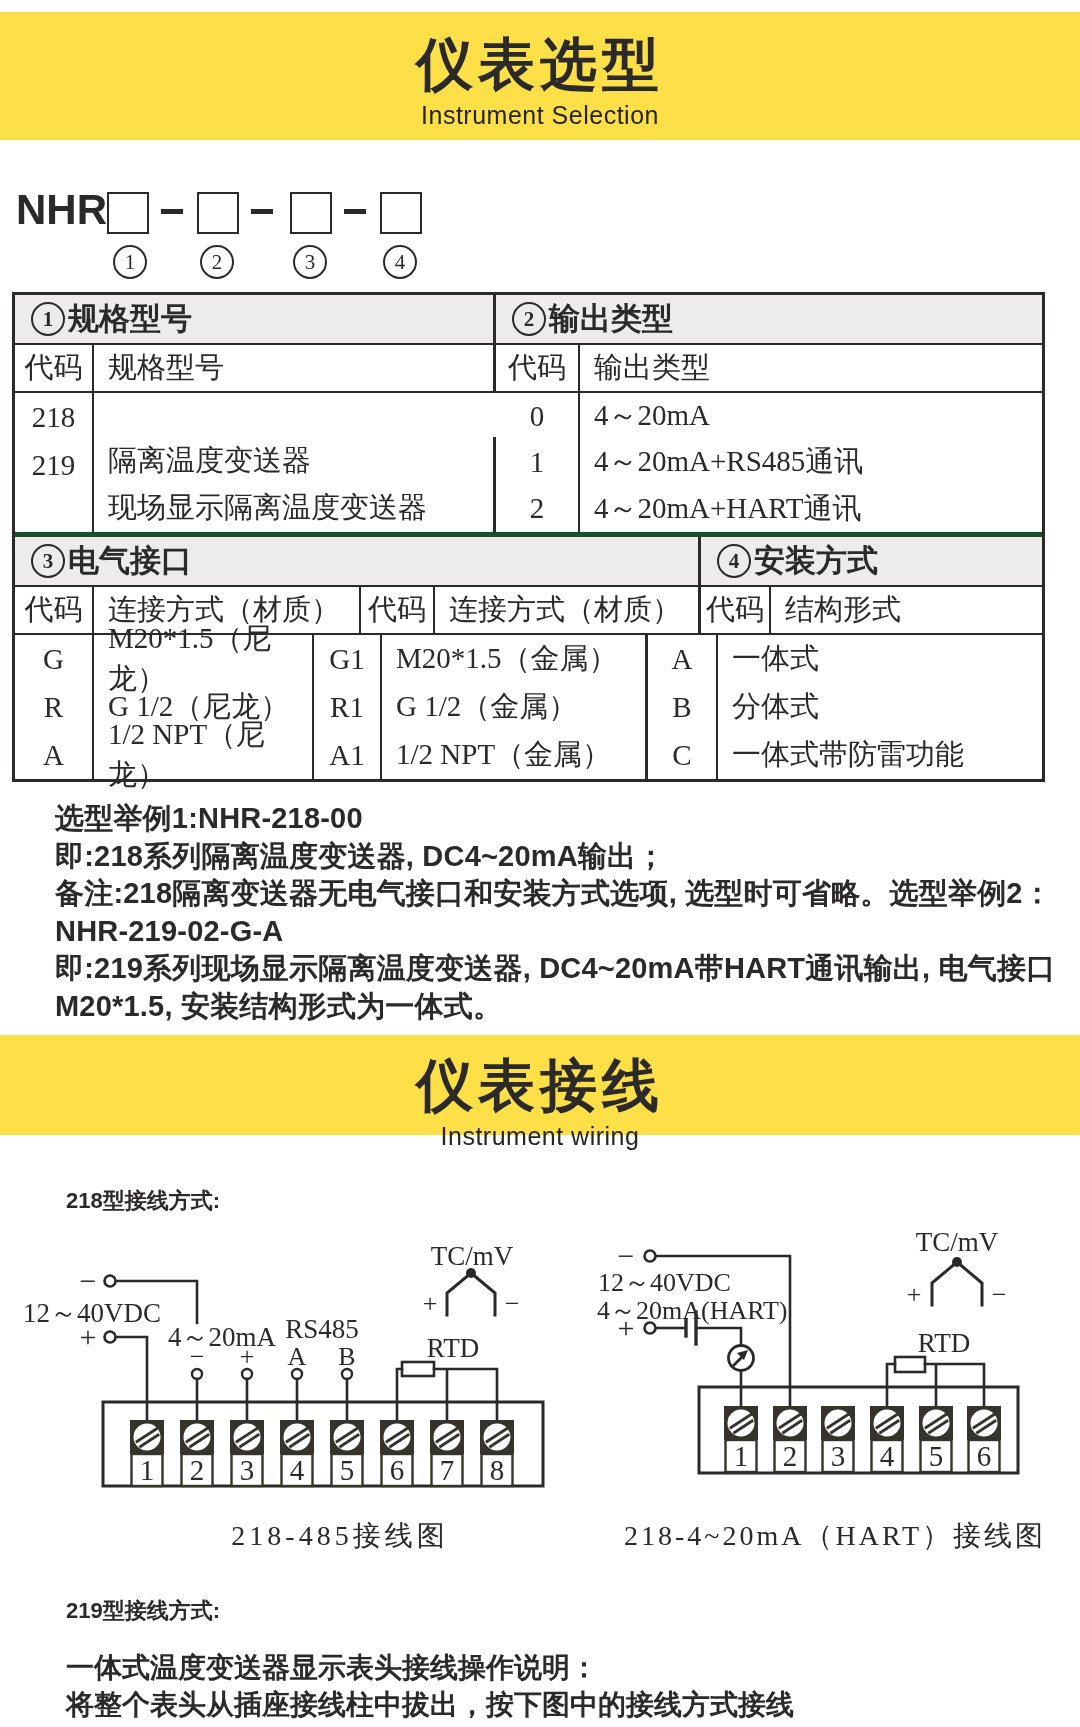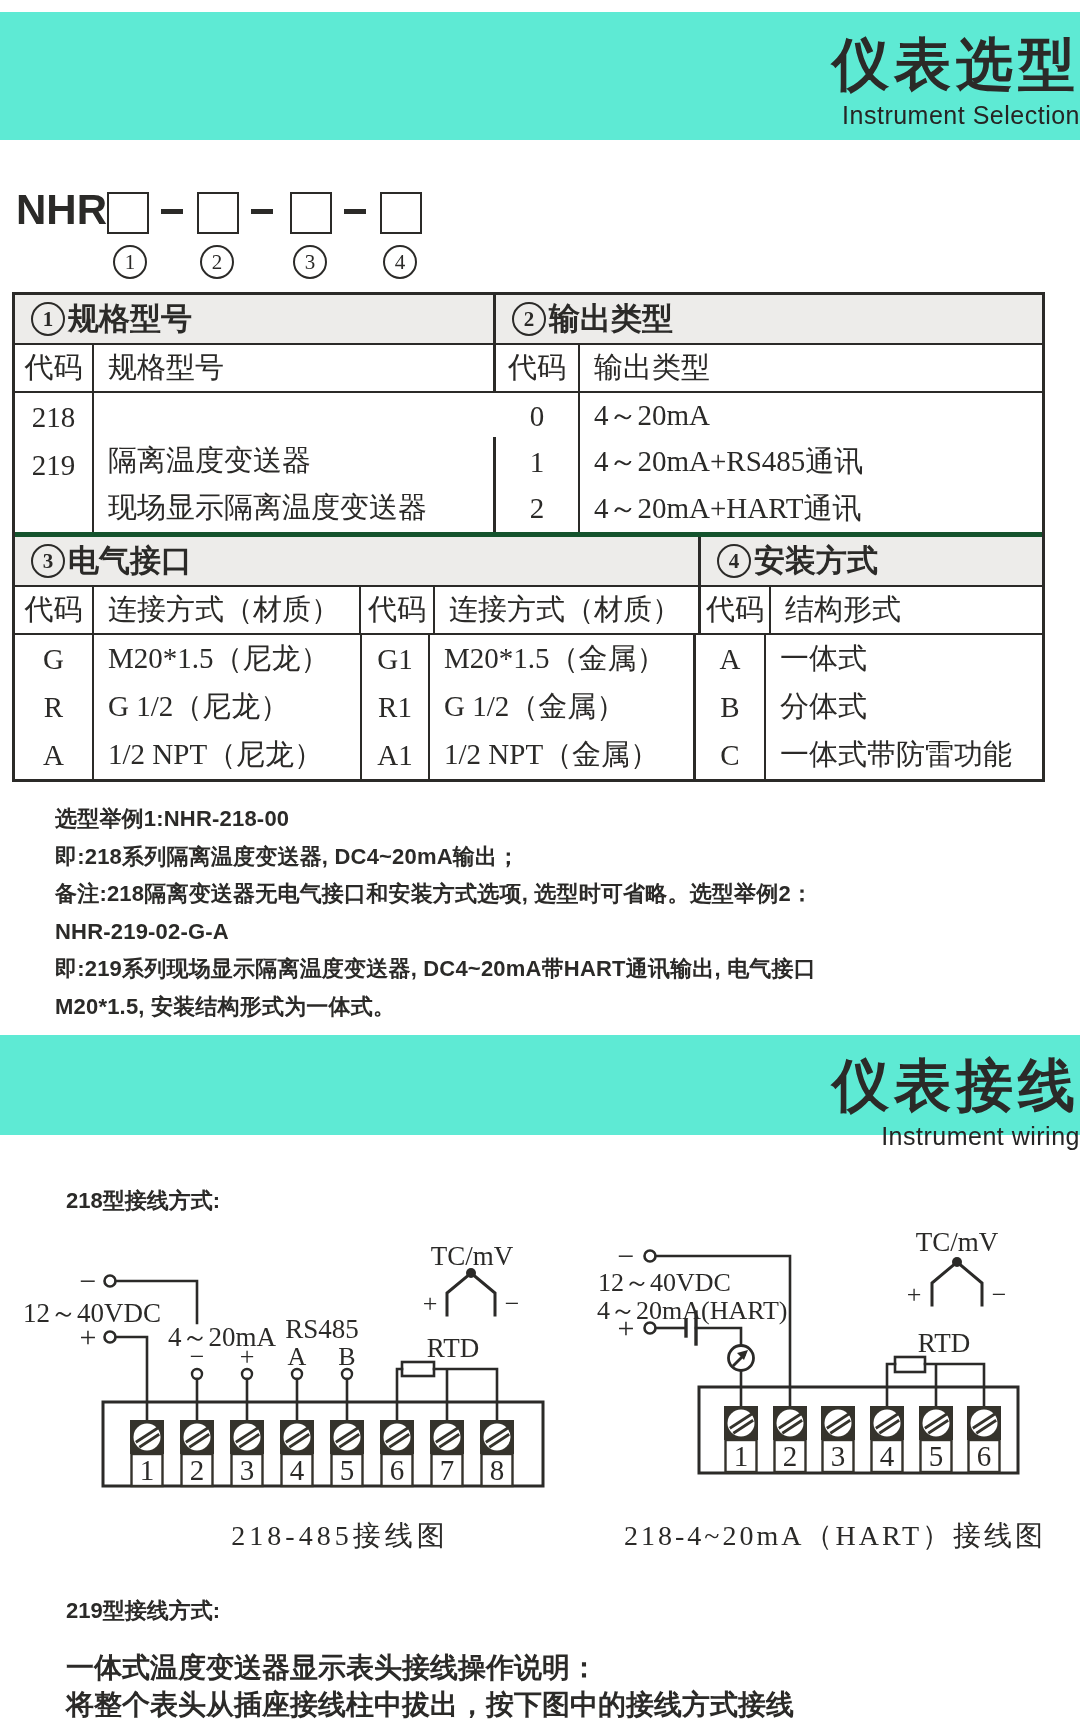--- a/index.html
+++ b/index.html
@@ -1,19 +1,19 @@
 <!DOCTYPE html>
 <html><head>
 <meta charset="utf-8">
 <style>
   html,body{margin:0;padding:0;background:#ffffff;}
   body{width:1080px;height:1727px;position:relative;font-family:"Liberation Sans",sans-serif;color:#2b2a28;}
   .abs{position:absolute;}
   
-  .banner{left:0;width:1080px;background:#5eead4;text-align:right;}
+  .banner{left:0;width:1080px;background:#fde047;text-align:center;}
   .banner .t{font-size:57px;font-weight:700;letter-spacing:5px;line-height:1;}
   .banner .s{font-size:25px;font-weight:400;margin-top:8px;letter-spacing:0.5px;color:#262524;}
   
   .code-prefix{font-size:42px;font-weight:700;letter-spacing:0px;}
   .code-box{width:38px;height:38px;border:2.5px solid #2b2a28;background:#fff;}
   .code-dash{width:22px;height:5px;background:#2b2a28;}
   .circ-num{display:inline-flex;align-items:center;justify-content:center;width:30px;height:30px;border:2px solid #2b2a28;border-radius:50%;
     font-family:"Liberation Serif","DejaVu Serif",serif;font-size:21px;}
   
   .tbl{left:12px;top:292px;width:1033px;border:3px solid #2b2a28;background:#fff;box-sizing:border-box;}
@@ -26,21 +26,21 @@
   .colhead .cell{display:flex;align-items:center;}
   .tbody{height:144px;}
   .tcol{display:flex;flex-direction:column;box-sizing:border-box;}
   .tcol .line{height:48px;display:flex;align-items:center;}
   .ctr{justify-content:center;text-align:center;}
   .pl{padding-left:14px;}
   .br2{border-right:2px solid #2b2a28;}
   .br3{border-right:3px solid #2b2a28;}
   .bb3{border-bottom:5px solid #14532d;}
   
-  .notes{left:55px;top:800px;font-size:22px;font-weight:700;line-height:37.5px;letter-spacing:0.2px;}
+  .notes{left:55px;top:800px;font-size:29px;font-weight:700;line-height:37.5px;letter-spacing:0.2px;}
   
   .wire-title{font-size:22px;font-weight:700;}
   .wire-note{font-size:28px;font-weight:700;line-height:37px;}
   svg text{font-family:"Liberation Serif","DejaVu Serif",serif;fill:#2b2a28;}
 </style>
 </head>
 <body>
 
 <div class="abs banner" style="top:12px;height:128px;padding-top:24px;box-sizing:border-box;">
   <div class="t">仪表选型</div>
@@ -122,21 +122,21 @@
     <div class="cell br2 ctr" style="width:70px;">代码</div>
     <div class="cell pl" style="flex:1;">结构形式</div>
   </div>
 
   <div class="tr tbody">
     <div class="tcol br2" style="width:79px;">
       <div class="line ctr">G</div>
       <div class="line ctr">R</div>
       <div class="line ctr">A</div>
     </div>
-    <div class="tcol br2" style="width:268px;">
+    <div class="tcol br2" style="width:220px;">
       <div class="line pl">M20*1.5（尼龙）</div>
       <div class="line pl">G 1/2（尼龙）</div>
       <div class="line pl">1/2 NPT（尼龙）</div>
     </div>
     <div class="tcol br2" style="width:68px;">
       <div class="line ctr">G1</div>
       <div class="line ctr">R1</div>
       <div class="line ctr">A1</div>
     </div>
     <div class="tcol br3" style="width:266px;">

